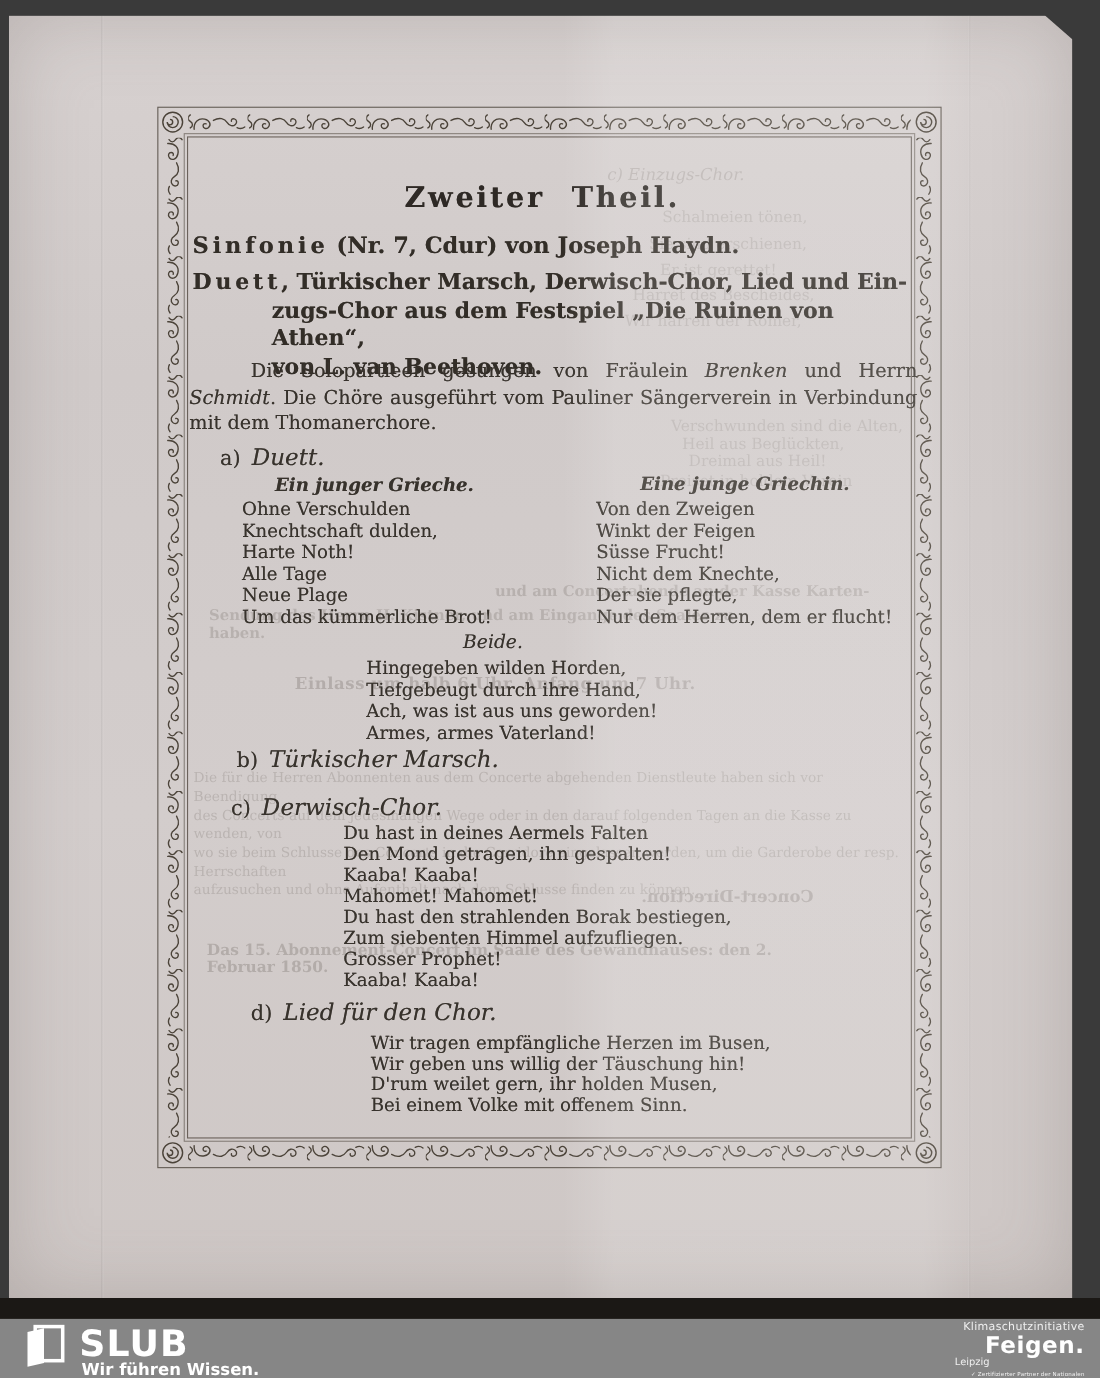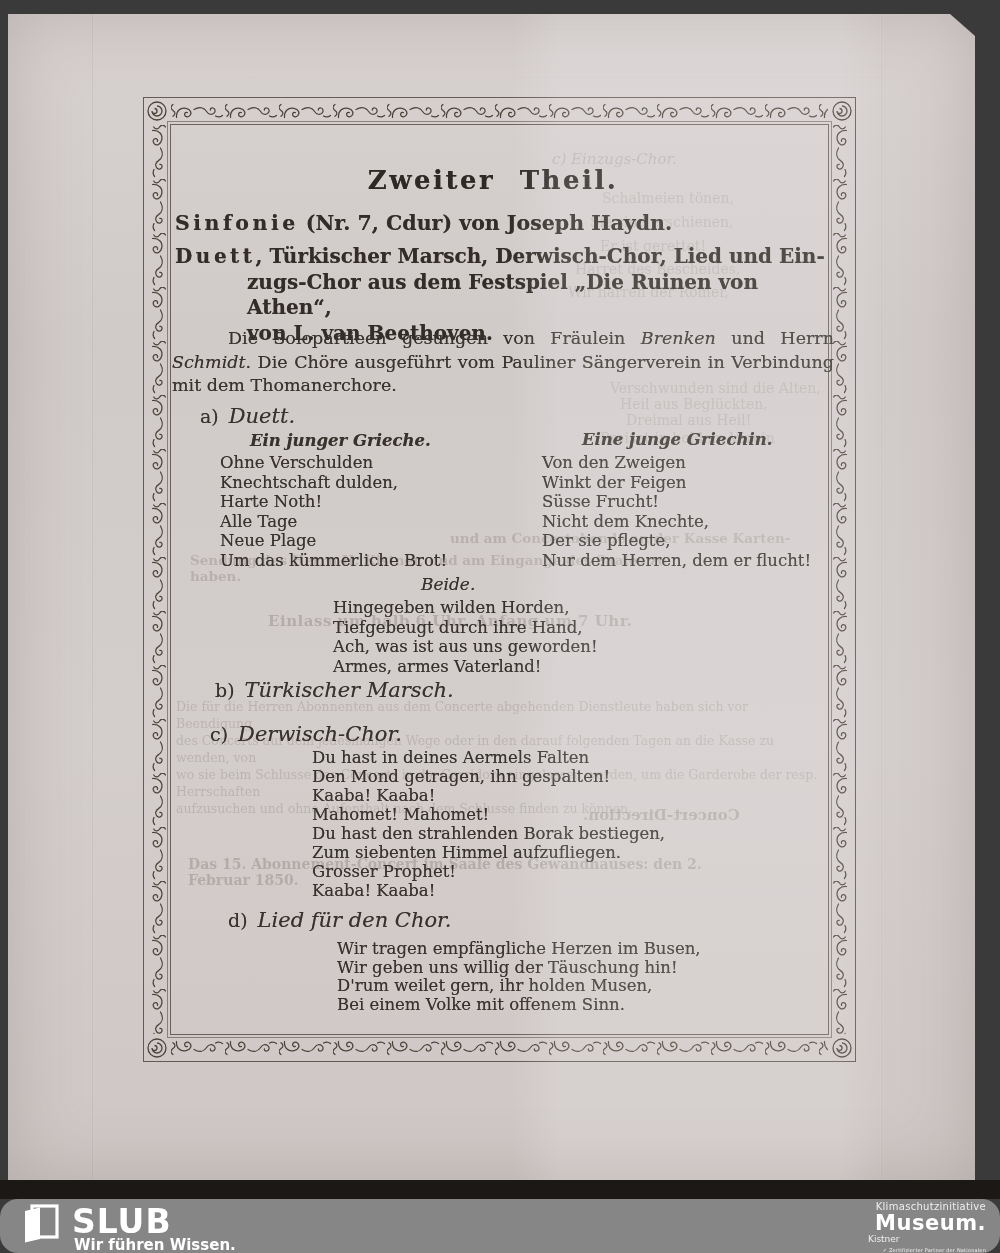--- a/index.html
+++ b/index.html
@@ -81,21 +81,21 @@
   .bt9{left:592px;top:416px;}
   .bt10{left:442px;top:516px;font-size:13.5px;opacity:.26;}
   .bt11{left:182px;top:538px;width:520px;font-size:13.5px;opacity:.26;}
   .bt12{left:260px;top:598px;font-size:15px;letter-spacing:.5px;opacity:.3;}
   .bt13{left:168px;top:684px;width:652px;font-size:12.5px;line-height:17px;opacity:.24;}
   .bt14{left:575px;top:792px;font-size:15px;opacity:.3;}
   .bt15{left:180px;top:842px;width:530px;font-size:14px;opacity:.3;}
   
   .edge-shadow{position:absolute;left:0;top:1180px;width:1000px;height:19px;background:#1b1815;}
   .footer{position:absolute;left:0;top:1199px;width:1000px;height:54px;background:#868686;
-    font-family:"DejaVu Sans","Liberation Sans",sans-serif;color:#ffffff;border-radius:18px;}
+    font-family:"DejaVu Sans","Liberation Sans",sans-serif;color:#ffffff;}
   .slub-icon{position:absolute;left:20px;top:4px;}
   .slub-name{position:absolute;left:72px;top:3px;font-size:33px;font-weight:bold;letter-spacing:1px;}
   .slub-tag{position:absolute;left:74px;top:37px;font-size:15px;font-weight:bold;}
   .museum{position:absolute;right:14px;top:3px;width:150px;text-align:right;line-height:1;}
   .mus1{font-size:10px;letter-spacing:.3px;color:#efefef;}
   .mus2{font-size:21px;font-weight:bold;letter-spacing:.5px;margin-top:1px;}
   .mus3{font-size:9px;text-align:left;padding-left:32px;margin-top:1px;color:#efefef;}
   .mus4{font-size:5px;margin-top:4px;color:#f2f2f2;letter-spacing:.2px;}
 </style>
 </head>
@@ -707,17 +707,17 @@
   <span class="slub-icon">
     <svg width="42" height="42" viewBox="0 0 42 42" aria-hidden="true">
       <rect x="12" y="3" width="25" height="31" fill="none" stroke="#ffffff" stroke-width="3.2"></rect>
       <path d="M5 8 L20 4.5 L20 36 L5 39.5 Z" fill="#ffffff"></path>
     </svg>
   </span>
   <span class="slub-name">SLUB</span>
   <span class="slub-tag">Wir führen Wissen.</span>
   <div class="museum">
     <div class="mus1">Klimaschutzinitiative</div>
-    <div class="mus2">Museum.</div>
-    <div class="mus3">Kistner</div>
+    <div class="mus2">Feigen.</div>
+    <div class="mus3">Leipzig</div>
     <div class="mus4">✓ Zertifizierter Partner der Nationalen Klimaschutzinitiative</div>
   </div>
 </div>
 
 </body></html>

